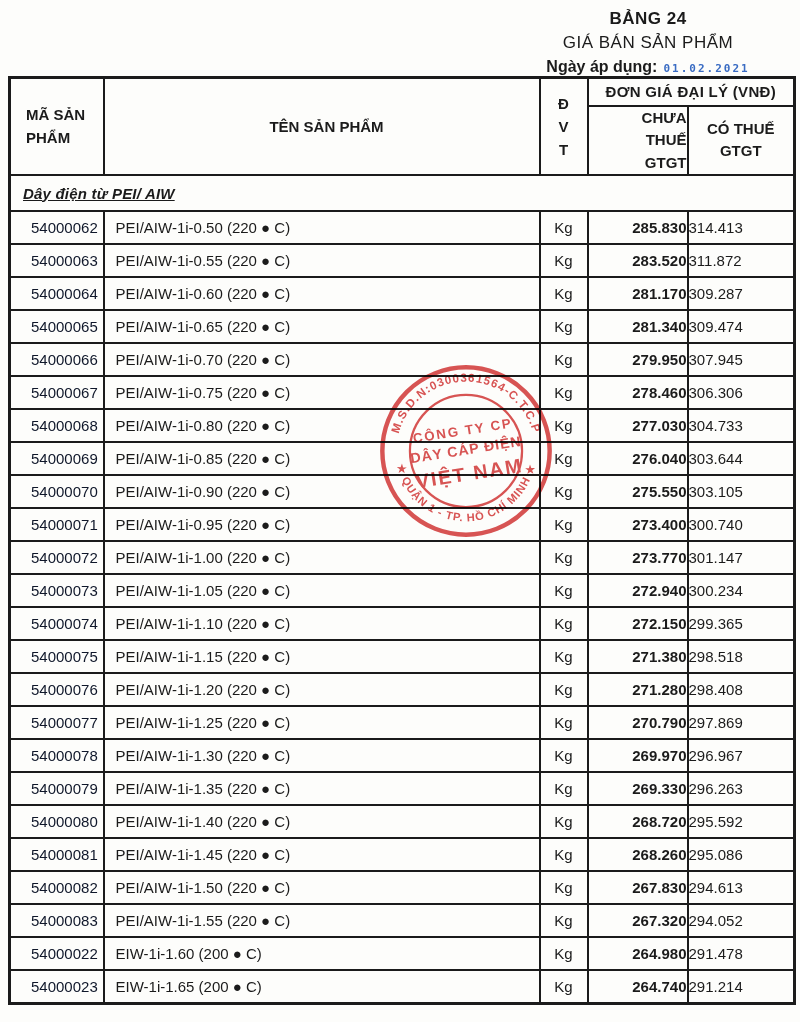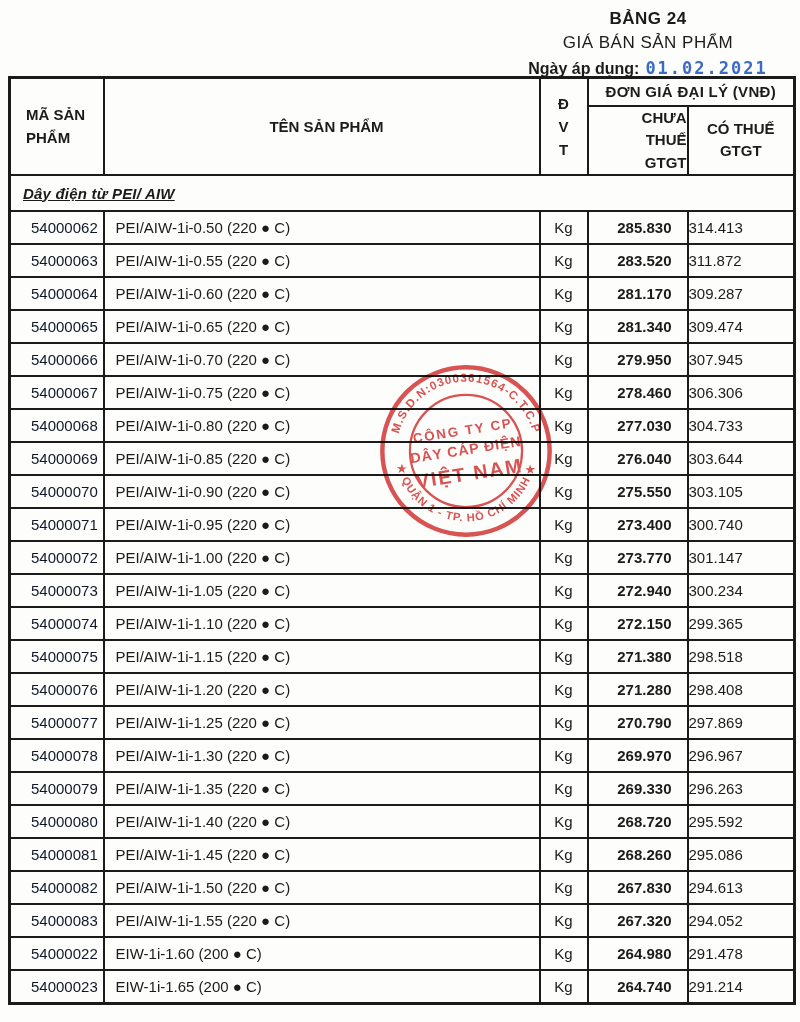--- a/index.html
+++ b/index.html
@@ -20,21 +20,21 @@
     text-align: center;
     line-height: 1.3;
   }
   .doc-header .tbl-label { font-size: 17px; font-weight: bold; letter-spacing: .5px; }
   .doc-header .doc-title { font-size: 17px; font-weight: normal; letter-spacing: .5px; margin-top: 2px; }
   .doc-header .date-line { font-size: 16px; font-weight: bold; margin-top: 3px; white-space: nowrap; }
   .doc-header .date-value {
     color: var(--date-blue);
     font-family: "DejaVu Sans Mono", monospace;
     font-weight: bold;
-    font-size: 17px;
+    font-size: 11px;
     letter-spacing: 2px;
     margin-left: 6px;
   }
 
   
   table.price-table {
     position: absolute;
     top: 76px; left: 8px;
     width: 785px;
     border-collapse: collapse;
@@ -63,21 +63,21 @@
   tr.section-row .section-text {
     font-weight: bold; font-style: italic;
     text-decoration: underline;
     letter-spacing: .2px;
   }
 
   tr.data-row { height: 33px; }
   td.c-code { padding-left: 20px; color: #0f172a; }
   td.c-name { padding-left: 11px; }
   td.c-unit { text-align: center; }
-  td.c-ex   { text-align: right; padding-right: 15px; font-weight: bold; }
+  td.c-ex   { text-align: right; font-weight: bold; }
   td.c-inc  { text-align: left; padding-right: 11px; font-weight: normal; }
 
   
   .stamp {
     position: absolute;
     left: 377px; top: 362px;
     width: 178px; height: 178px;
     mix-blend-mode: multiply;
     opacity: .92;
     pointer-events: none;

